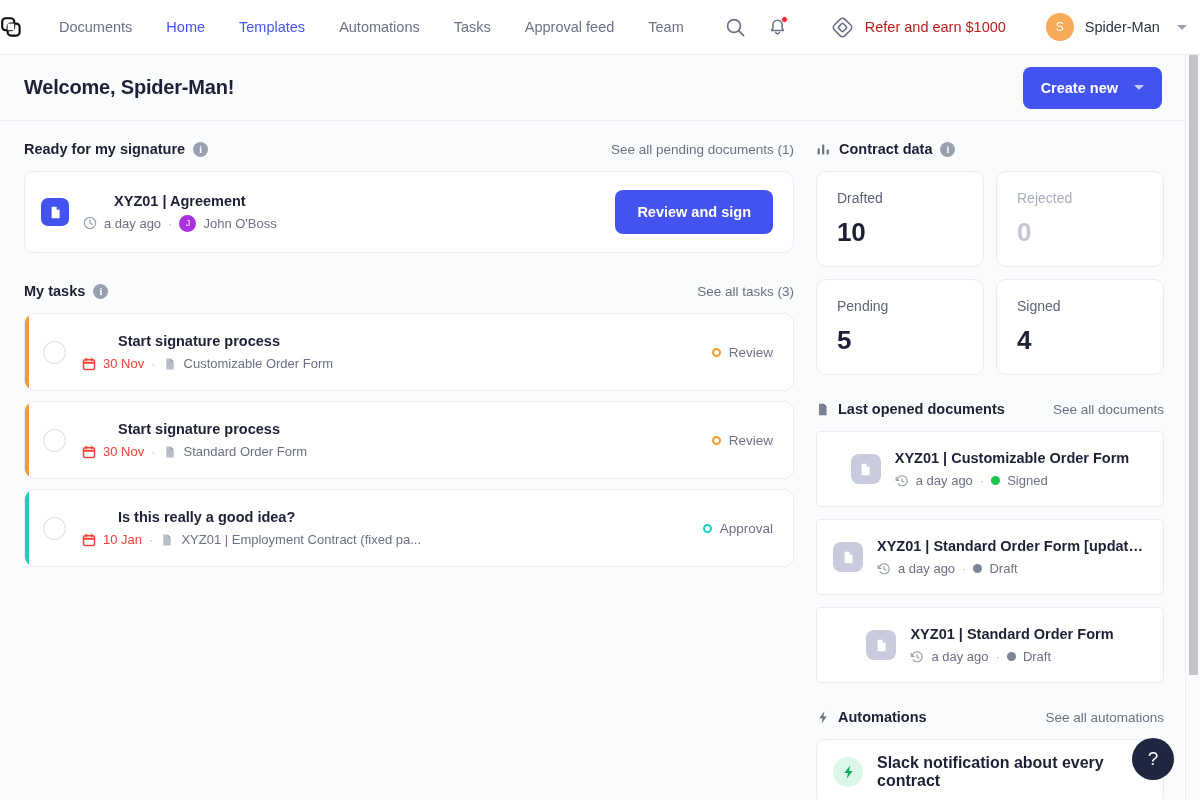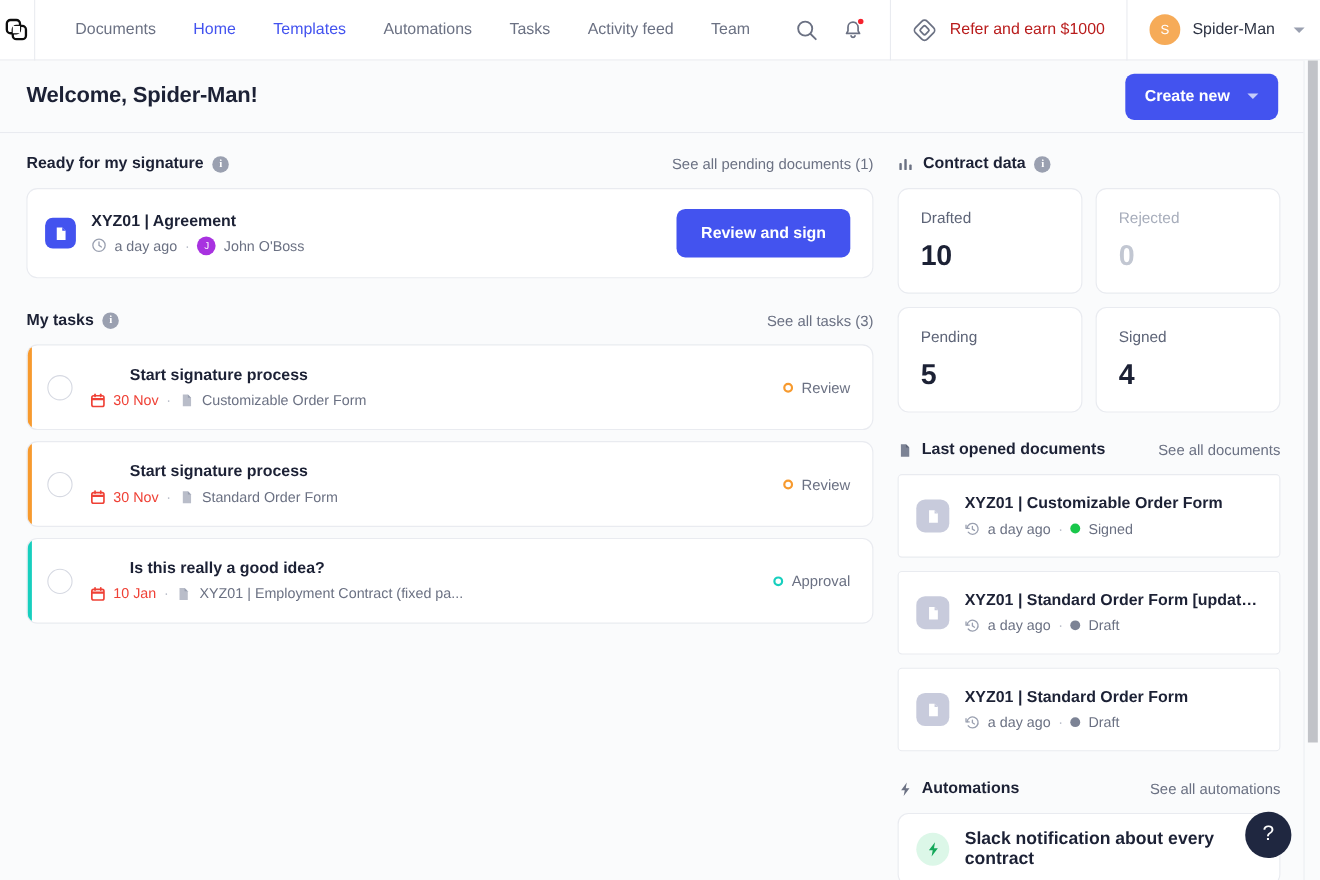--- a/index.html
+++ b/index.html
@@ -91,21 +91,21 @@
   .sig-card {
     background: #fff; border: 1px solid #e9ebf0; border-radius: 10px;
     height: 82px; display: flex; align-items: center; padding: 0 20px 0 16px;
     justify-content: space-between; margin-bottom: 26px;
   }
   .sig-left { display: flex; align-items: center; gap: 14px; }
   .doc-tile-blue {
     width: 28px; height: 28px; border-radius: 7px; background: #4353ef;
     display: flex; align-items: center; justify-content: center; flex: none;
   }
-  .sig-texts { display: flex; flex-direction: column; gap: 6px; }
+  .sig-texts { display: flex; flex-direction: column; gap: 6px; text-align: center; }
   .sig-name { font-size: 14.5px; font-weight: 700; color: #1c2135; }
   .sig-meta { display: flex; align-items: center; gap: 7px; font-size: 13px; color: #6b7183; }
   .dot-sep { color: #b6bbc7; }
   .mini-avatar {
     width: 17px; height: 17px; border-radius: 50%; background: #a832e0; color: #fff;
     font-size: 9px; display: flex; align-items: center; justify-content: center;
   }
   .review-btn {
     background: #4353ef; color: #fff; border: none; border-radius: 8px;
     height: 44px; padding: 0 22px; font-size: 14.5px; font-weight: 700; cursor: pointer;
@@ -150,21 +150,21 @@
     justify-content: space-between; cursor: pointer;
   }
   .stat-label { font-size: 14px; color: #5d6477; }
   .stat-value { font-size: 26px; font-weight: 700; color: #1c2135; letter-spacing: -0.3px; }
   .stat-card.muted .stat-label { color: #a7adbb; }
   .stat-card.muted .stat-value { color: #c2c7d2; }
 
   .doc-card {
     background: #fff; border: 1px solid #e9ebf0; border-radius: 4px;
     height: 76px; display: flex; align-items: center; gap: 14px;
-    padding: 0 16px; margin-bottom: 12px; cursor: pointer;
+    padding: 0 16px; margin-bottom: 12px; cursor: pointer; justify-content: center;
   }
   .doc-tile-gray {
     width: 30px; height: 30px; border-radius: 8px; background: #c8cbdc;
     display: flex; align-items: center; justify-content: center; flex: none;
   }
   .doc-texts { display: flex; flex-direction: column; gap: 7px; overflow: hidden; }
   .doc-name {
     font-size: 14.5px; font-weight: 700; color: #1c2135;
     white-space: nowrap; overflow: hidden; text-overflow: ellipsis;
   }
@@ -212,21 +212,21 @@
       </svg>
     </div>
     <div class="nav-divider"></div>
 
     <div class="nav-links">
       <div class="nav-link">Documents</div>
       <div class="nav-link active">Home</div>
       <div class="nav-link hovered">Templates</div>
       <div class="nav-link">Automations</div>
       <div class="nav-link">Tasks</div>
-      <div class="nav-link">Activity feed</div>
+      <div class="nav-link">Approval feed</div>
       <div class="nav-link">Team</div>
     </div>
 
     <div class="nav-icons">
       <div class="icon-btn">
         <svg width="21" height="21" viewBox="0 0 21 21">
           <circle cx="9" cy="9" r="6.4" fill="none" stroke="#6b7183" stroke-width="1.7"></circle>
           <line x1="13.7" y1="13.7" x2="18.6" y2="18.6" stroke="#6b7183" stroke-width="1.7" stroke-linecap="round"></line>
         </svg>
       </div>

